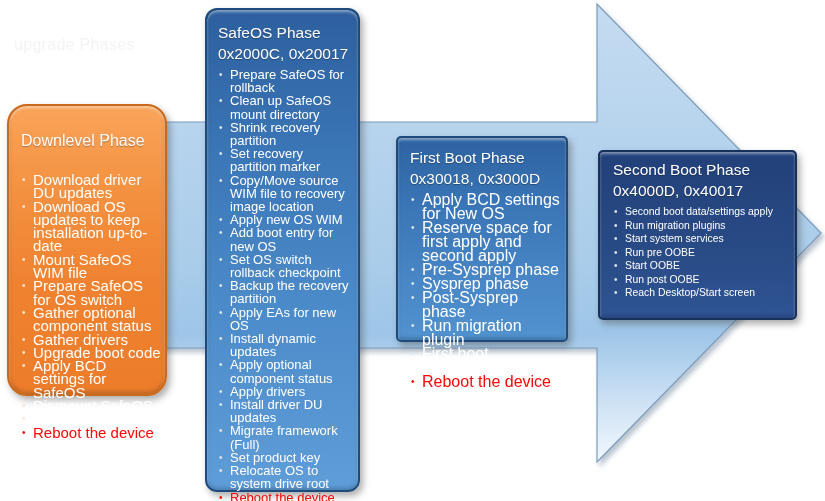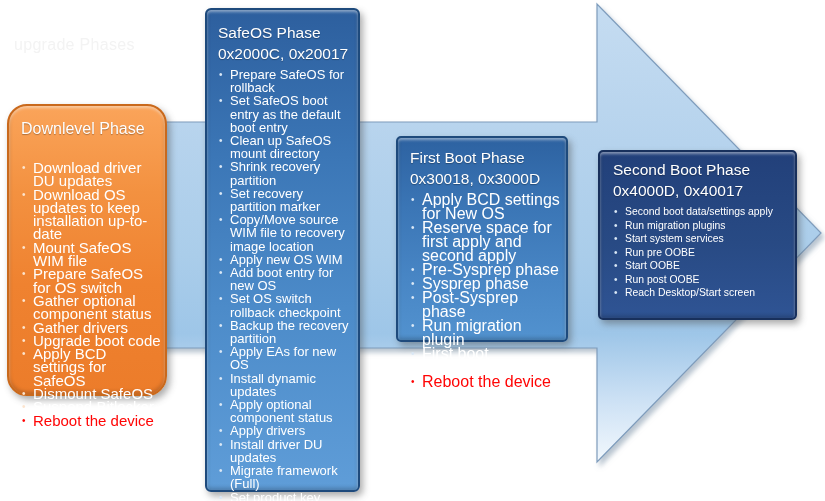--- a/index.html
+++ b/index.html
@@ -42,26 +42,26 @@
   }
   .box li.red{color:#ff0505;}
   .box li.red::before{color:#ff0505;}
 
   .downlevel{
     left:7px;top:104px;width:160px;height:292px;border-radius:20px;
     border:2px solid #c9691c;
     background:linear-gradient(180deg,#faa45a 0%,#f39140 30%,#ef8230 62%,#ec7c2a 100%);
     padding:12px 4px 8px 12px;
   }
-  .downlevel h2{font-size:16px;margin-bottom:22px;}
+  .downlevel h2{font-size:16px;margin-bottom:22px;margin-top:12px;}
   .downlevel li{font-size:15px;line-height:13.3px;}
   .downlevel li::before{color:#fce4ce;}
 
   .safeos{
-    left:205px;top:8px;width:155px;height:484px;border-radius:6px;
+    left:205px;top:8px;width:155px;height:484px;border-radius:12px;
     border:2px solid #1e4a7c;
     background:linear-gradient(180deg,#2d5f9e 0%,#3b76b6 30%,#4c8bc9 62%,#5f9dd8 100%);
     padding:12px 9px 8px 11px;
   }
   .safeos li{font-size:13px;line-height:13.2px;}
   .safeos li::before{color:#d9e7f5;}
 
   .firstboot{
     left:396px;top:136px;width:172px;height:206px;border-radius:5px;
     border:2px solid #1e4a7c;
@@ -119,21 +119,20 @@
         <li>Suspend Bitlocker</li>
         <li class="red">Reboot the device</li>
       </ul>
   </div>
 
   <div class="box safeos">
     <h2>SafeOS Phase</h2>
     <div class="code">0x2000C, 0x20017</div>
     <ul>
         <li>Prepare SafeOS for rollback</li>
-        <li>Set SafeOS boot entry as the default boot entry</li>
         <li>Clean up SafeOS mount directory</li>
         <li>Shrink recovery partition</li>
         <li>Set recovery partition marker</li>
         <li>Copy/Move source WIM file to recovery image location</li>
         <li>Apply new OS WIM</li>
         <li>Add boot entry for new OS</li>
         <li>Set OS switch rollback checkpoint</li>
         <li>Backup the recovery partition</li>
         <li>Apply EAs for new OS</li>
         <li>Install dynamic updates</li>

